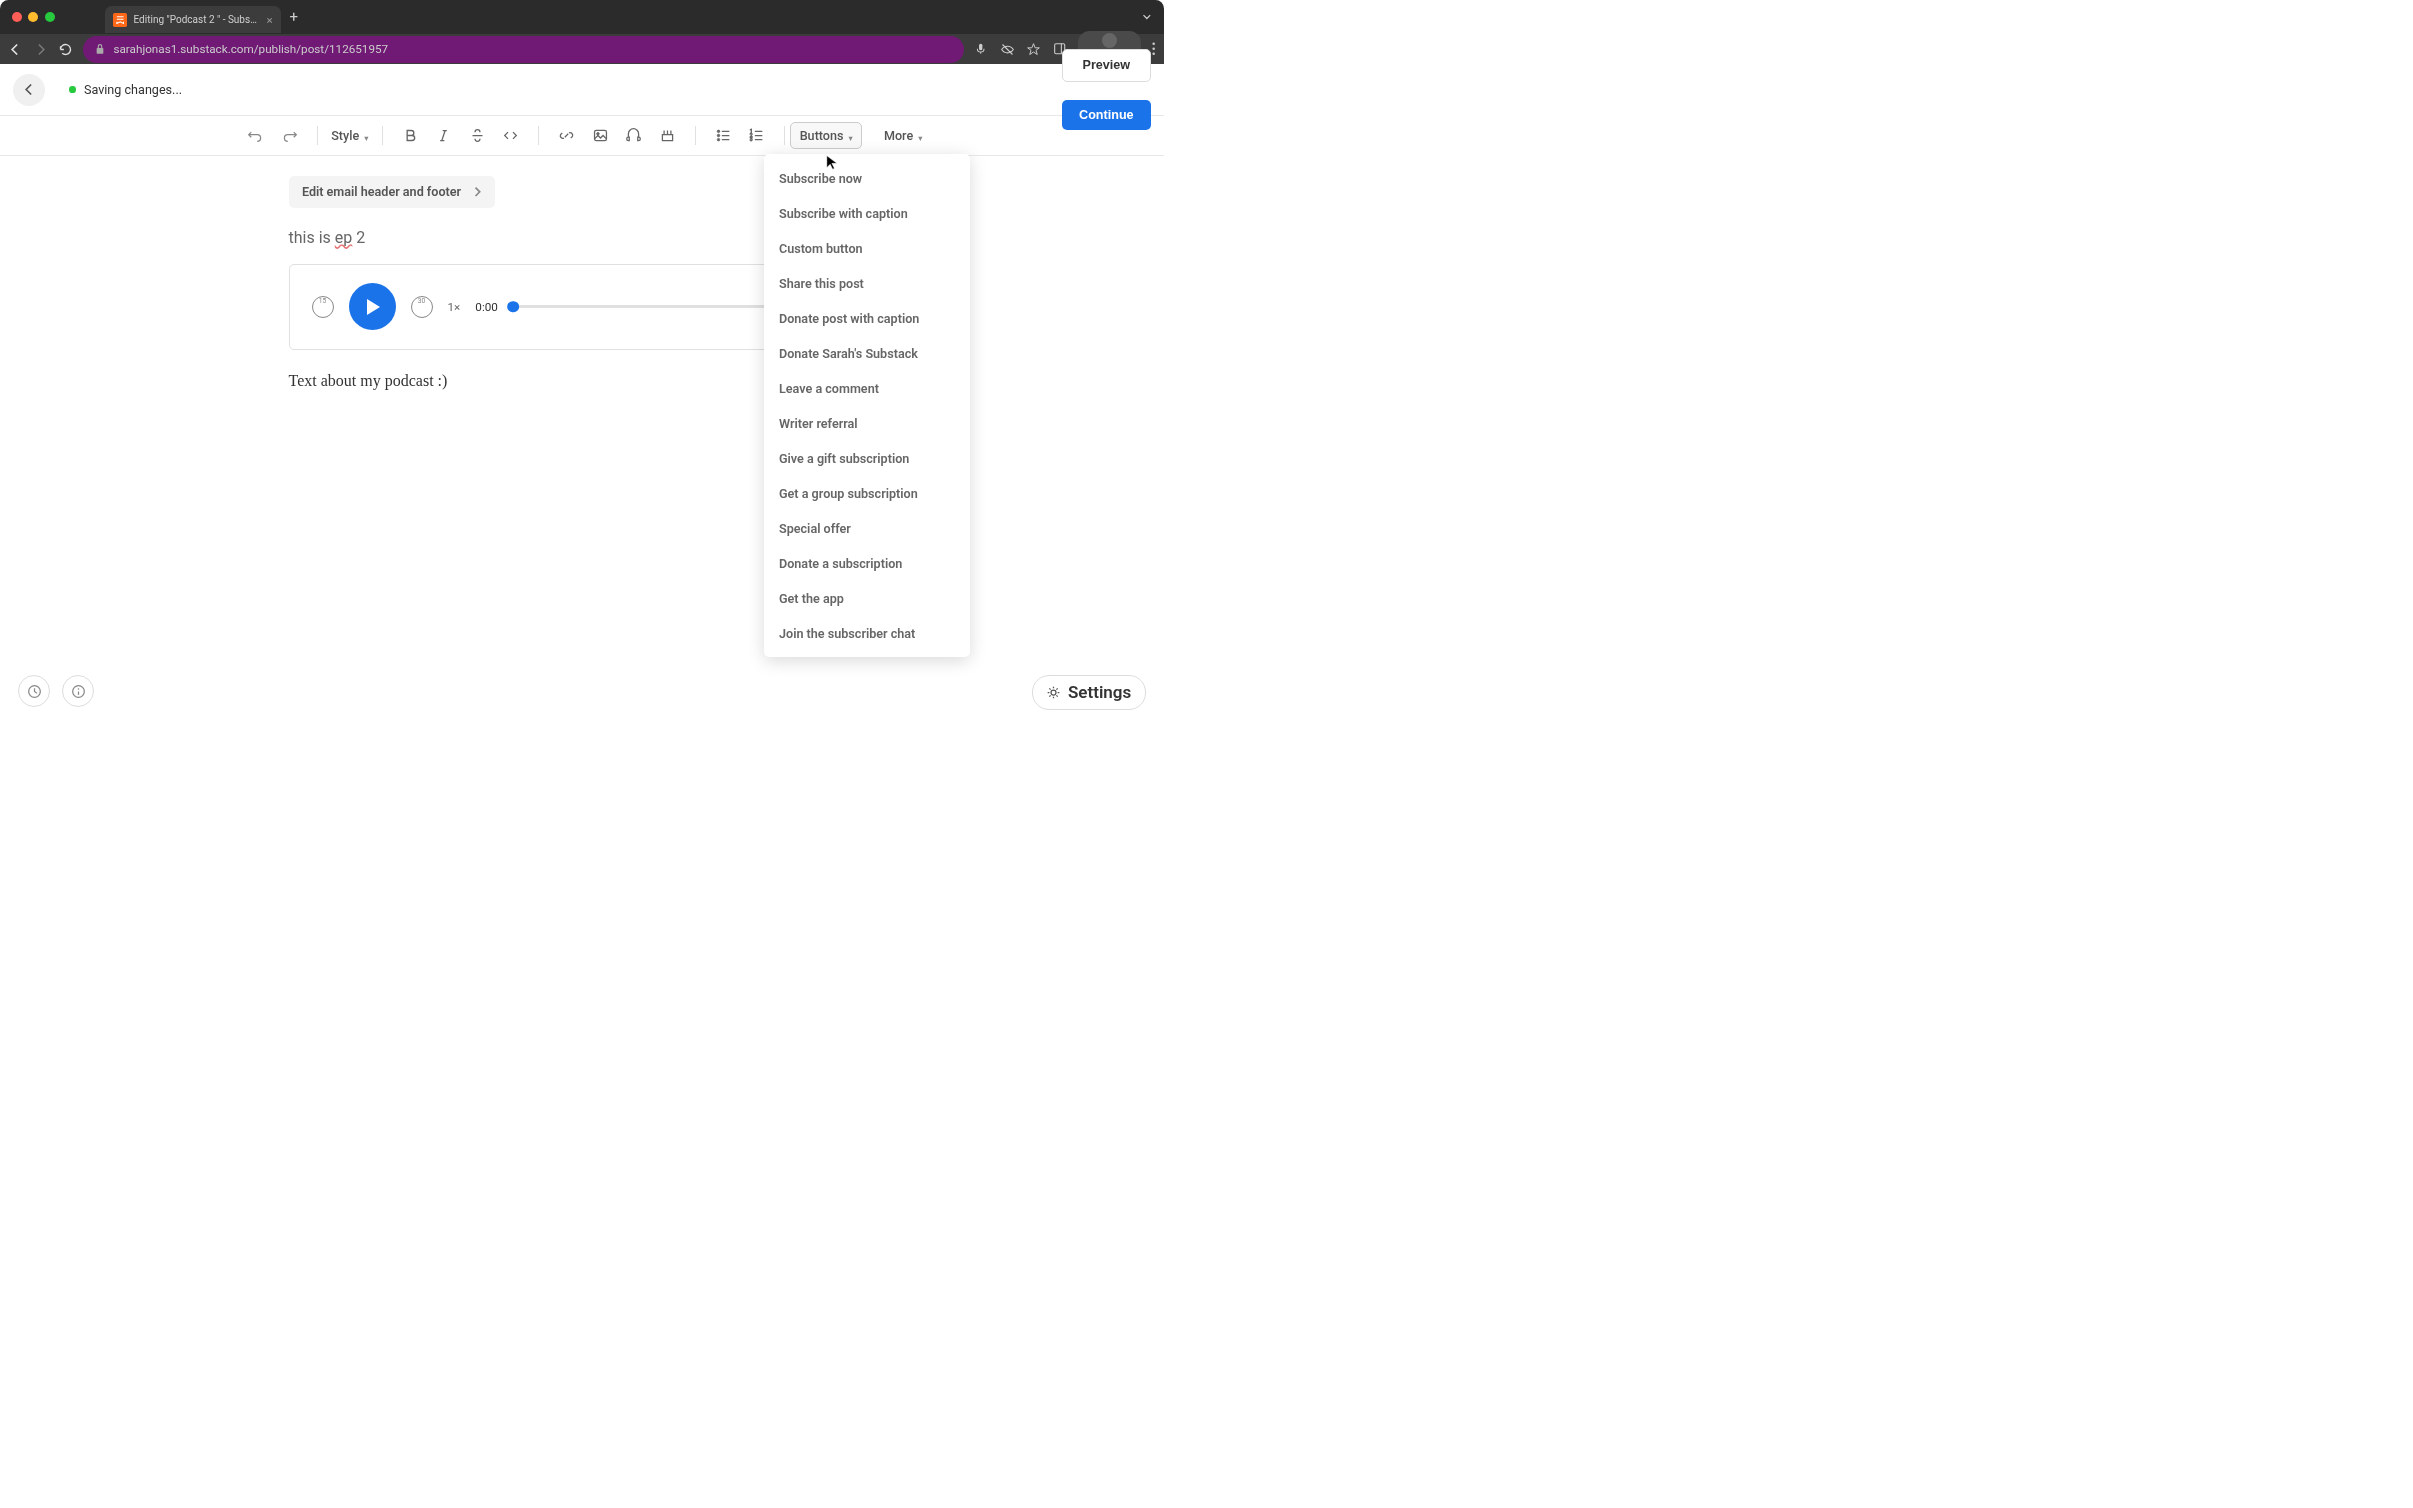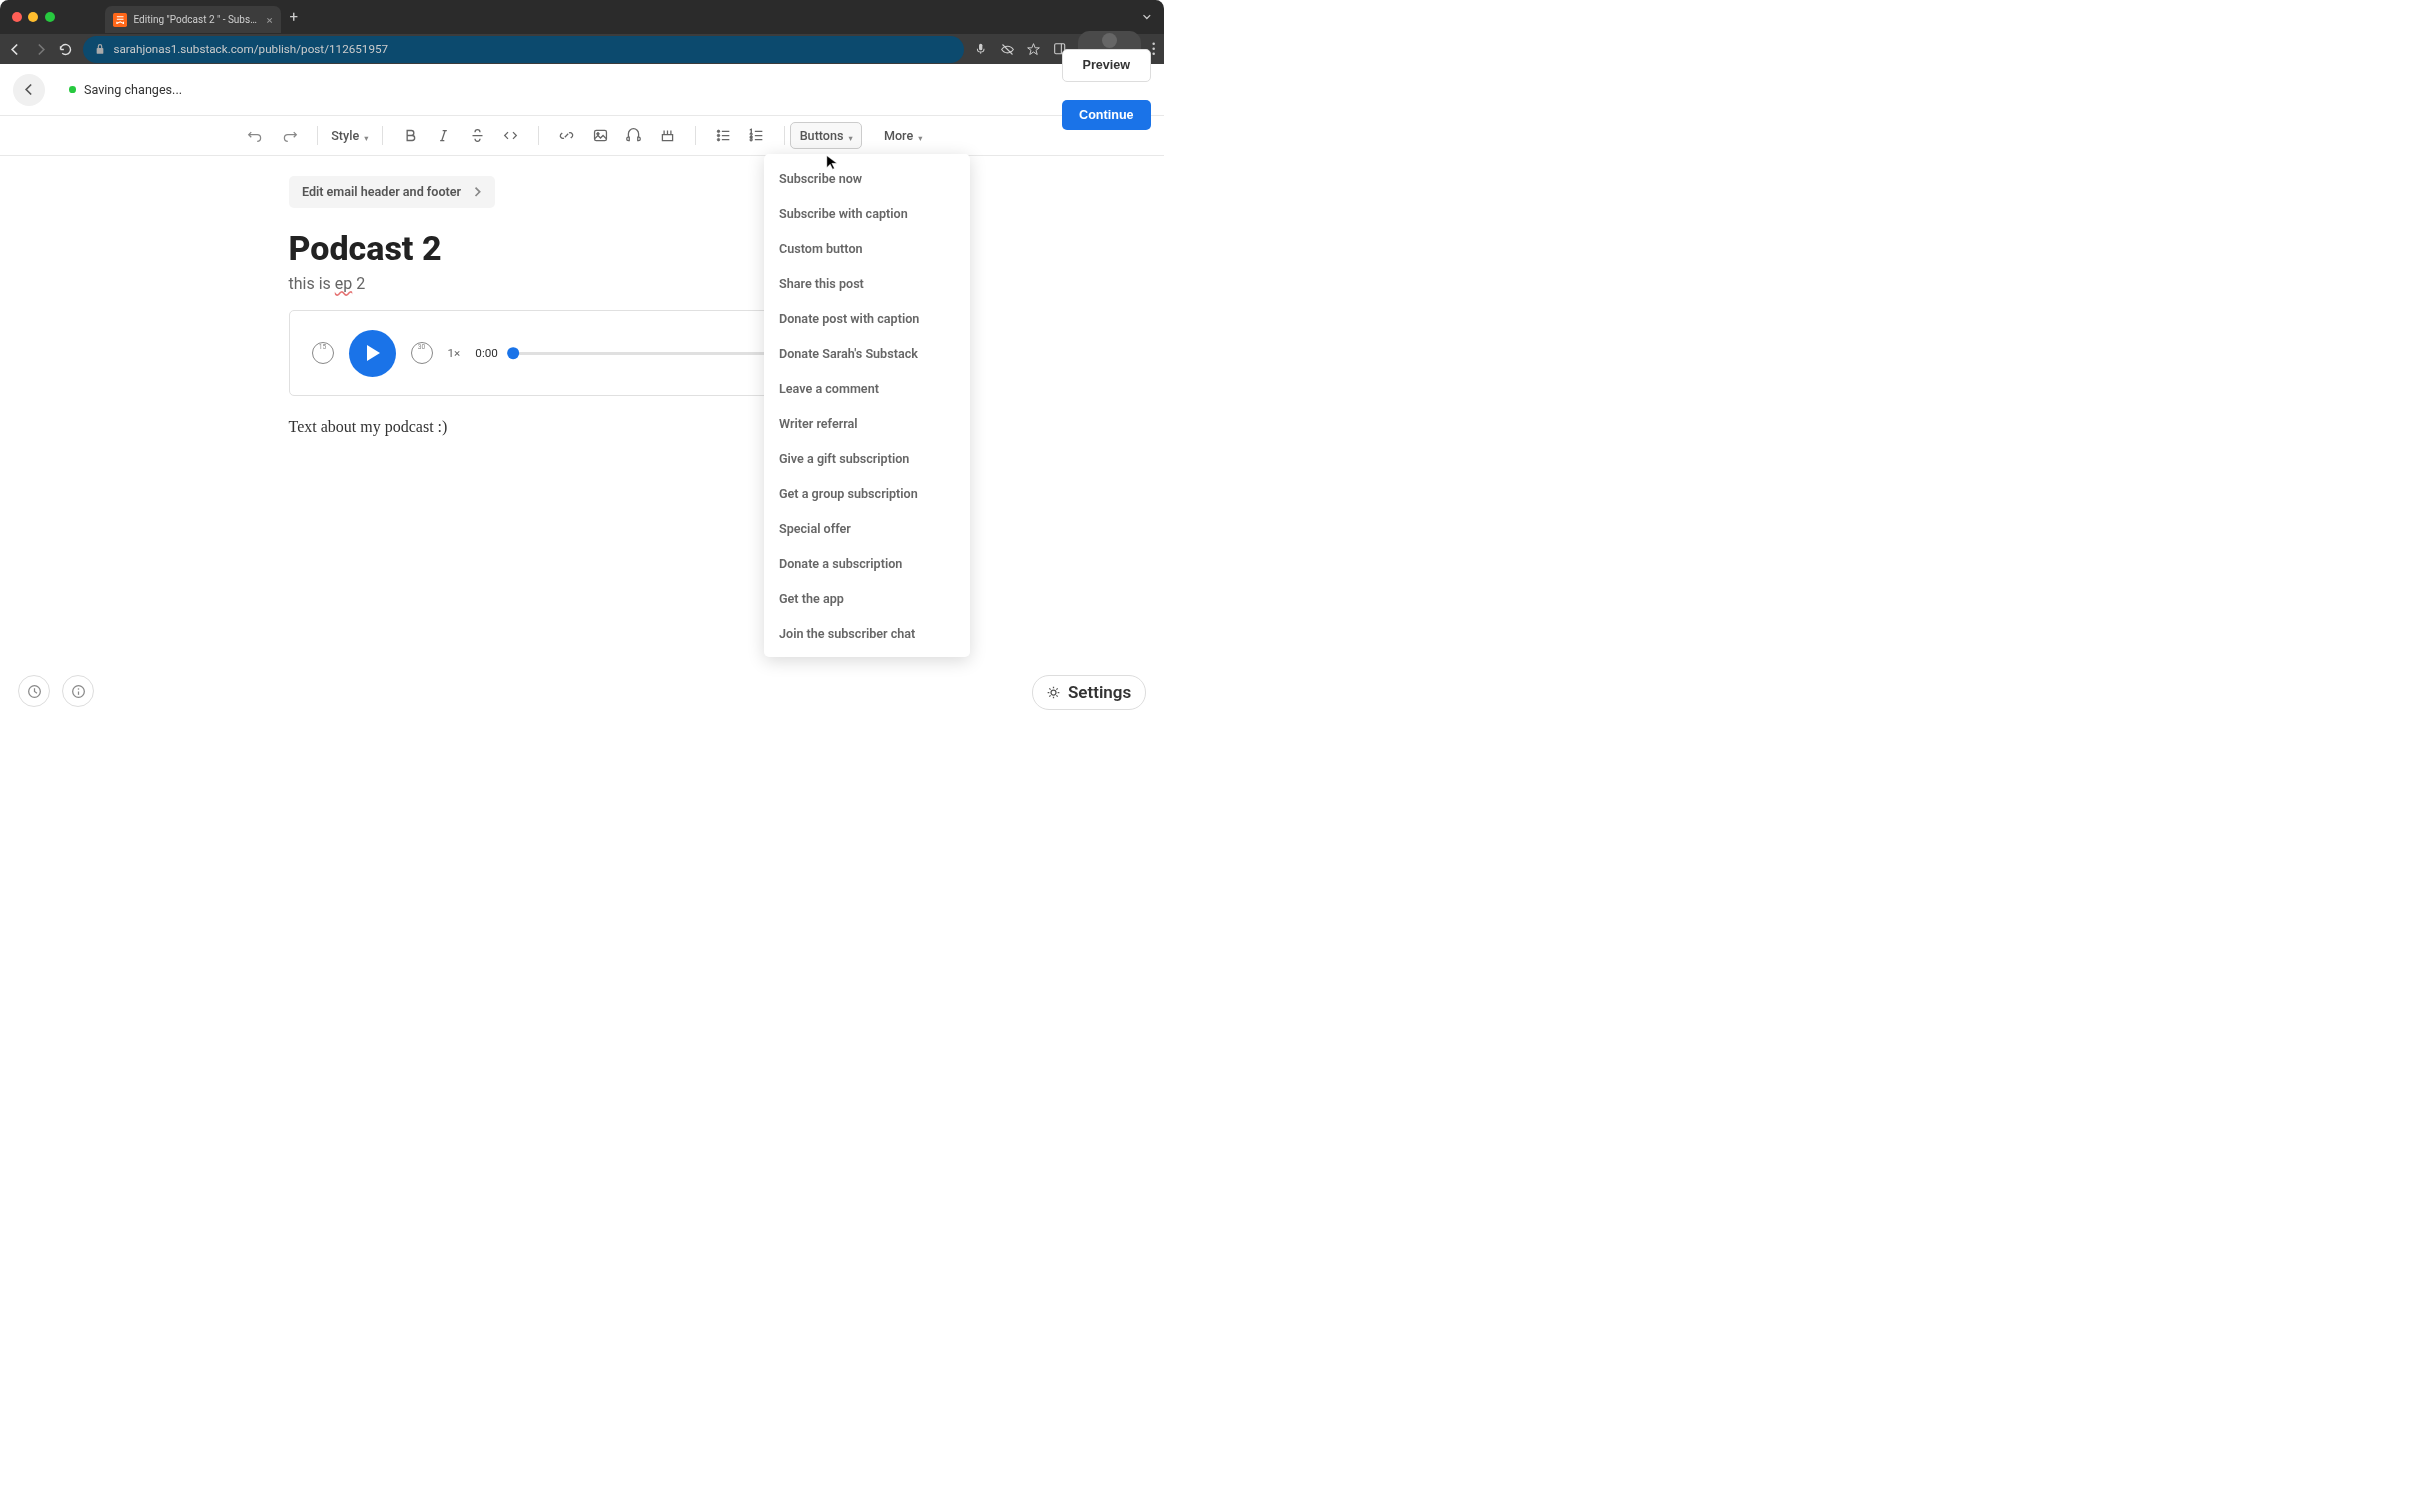--- a/index.html
+++ b/index.html
@@ -16,21 +16,21 @@
     .tab { background: #3c3c3c; color: #d0d0d0; display: flex; align-items: center; padding: 0 8.4px; height: 27px; border-radius: 6.7px 6.7px 0 0; font-size: 10px; max-width: 176px; margin-top: 5.9px; }
     .tab-icon { width: 13.4px; height: 13.4px; background: #ff6719; border-radius: 1.7px; margin-right: 6.7px; display: flex; align-items: center; justify-content: center; }
     .tab-title { white-space: nowrap; overflow: hidden; text-overflow: ellipsis; flex: 1; }
     .tab-close { margin-left: 6.7px; color: #999; font-size: 11.7px; }
     .new-tab { color: #ccc; margin-left: 8.4px; font-size: 15px; }
     .chevron-down-top { margin-left: auto; color: #ccc; }
     
     .url-bar-row { background: #3c3c3c; height: 30px; display: flex; align-items: center; padding: 0 8.4px; gap: 10px; }
     .nav-btn { color: #888; display: flex; align-items: center; }
     .nav-btn.enabled { color: #e0e0e0; }
-    .url-bar { flex: 1; background: #0c4a6e; border-radius: 17px; height: 27px; display: flex; align-items: center; padding: 0 11.7px; color: #ccc; font-size: 11.7px; }
+    .url-bar { flex: 1; background: #701a75; border-radius: 17px; height: 27px; display: flex; align-items: center; padding: 0 11.7px; color: #ccc; font-size: 11.7px; }
     .lock-icon { margin-right: 8.4px; color: #aaa; }
     .url-text { color: #ccc; }
     .url-bar-right { display: flex; gap: 11.7px; align-items: center; color: #ccc; }
     .incognito-badge { display: flex; align-items: center; gap: 5px; background: #4a4a4a; border-radius: 11.7px; padding: 1.7px 8.4px; font-size: 11px; color: #eee; flex-direction: column; }
     .incog-icon { width: 15px; height: 15px; background: #666; border-radius: 50%; }
     
     
     .app-header { height: 52px; border-bottom: 0.8px solid #e8e8e8; display: flex; align-items: center; padding: 0 13.4px; }
     .back-circle { width: 32px; height: 32px; border-radius: 50%; background: #f0f0f0; display: flex; align-items: center; justify-content: center; }
     .save-status { display: flex; align-items: center; margin-left: 23.5px; color: #333; font-size: 12.6px; }
@@ -286,21 +286,20 @@
 </div>
 
 <div class="content-wrap">
   <div class="content">
     <div class="email-header-btn">
       <span>Edit email header and footer</span>
       <svg width="8.4" height="11.7" viewBox="0 0 10 14">
           <path d="M3 2l5 5-5 5" stroke="#888" stroke-width="2" fill="none"></path>
         </svg>
     </div>
-    <h1 class="post-title">Podcast 2</h1>
     <div class="post-subtitle">
       <span>this is </span><span class="squiggle">ep</span><span> 2</span>
     </div>
     
     <div class="audio-player">
       <div class="skip-btn">
           <span>15</span>
         </div>
       <div class="play-btn">
           <div class="play-triangle"></div>

